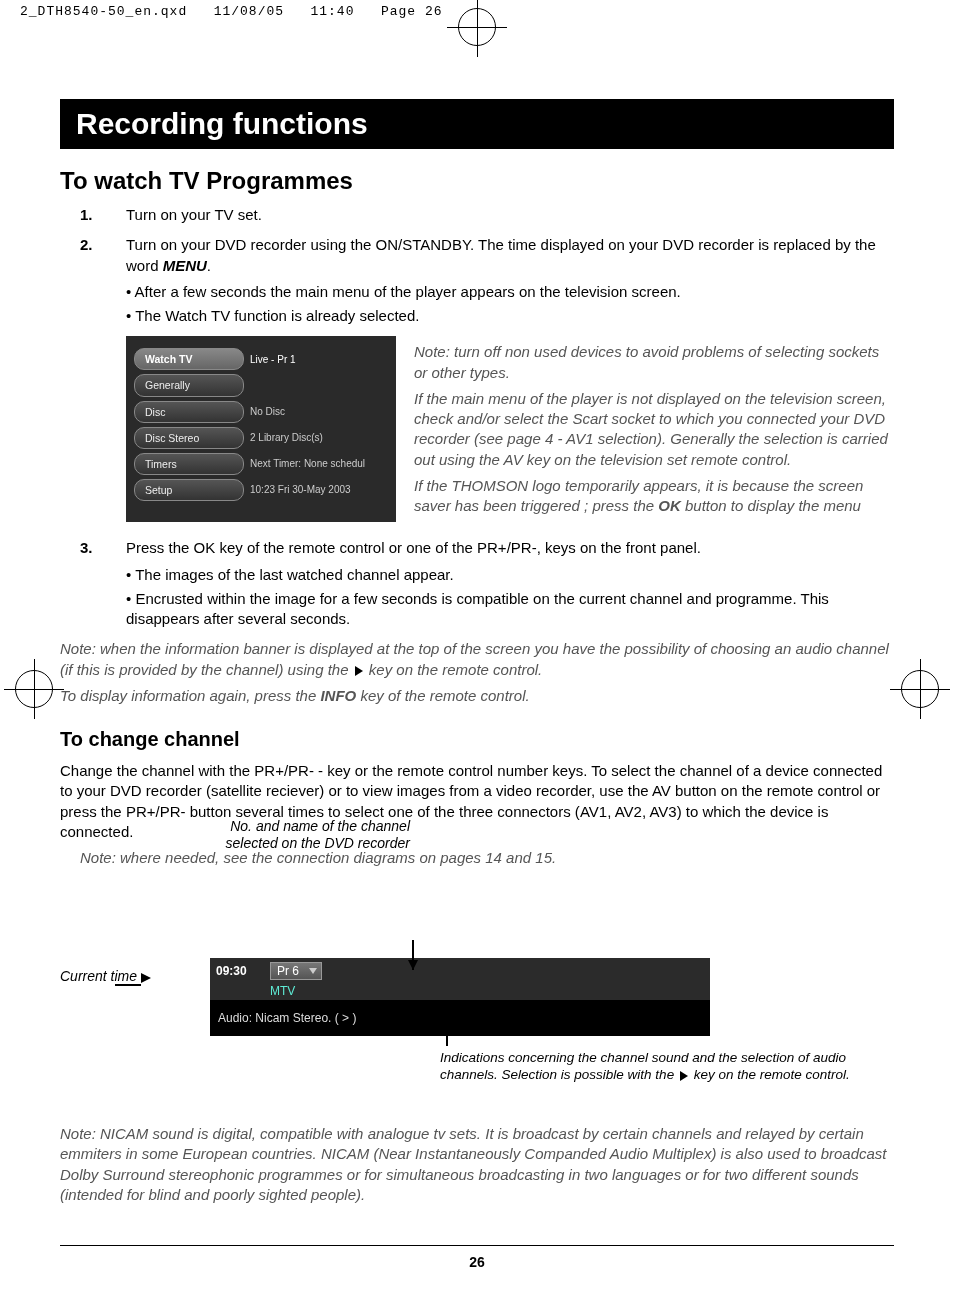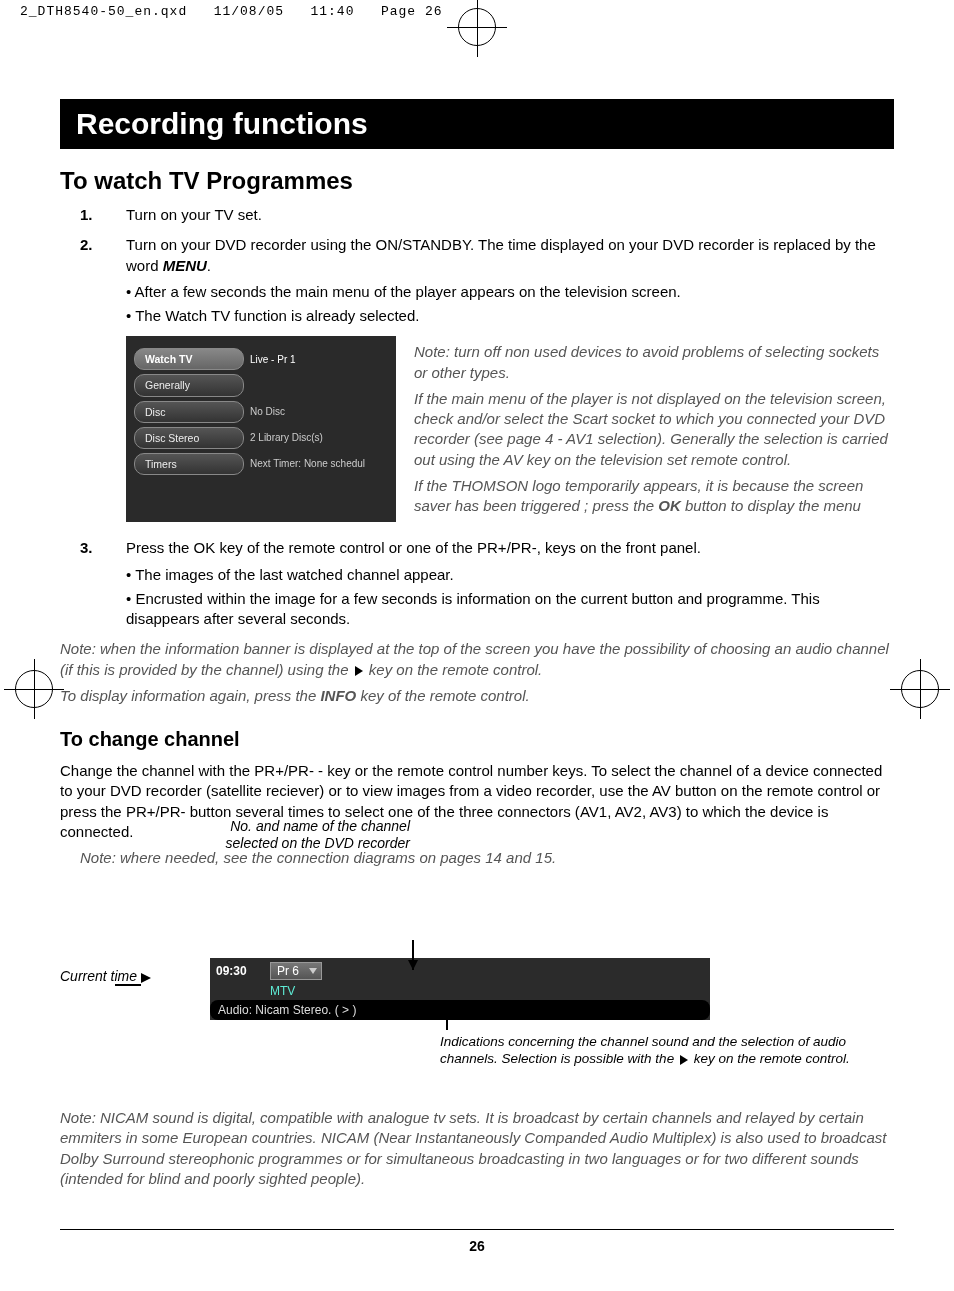--- a/index.html
+++ b/index.html
@@ -148,21 +148,21 @@
     padding:1px 22px 1px 6px;
     color:#fff;
     position:relative;
   }
   .banner-pr::after{
     content:"";position:absolute;right:4px;top:5px;width:0;height:0;
     border-left:4px solid transparent;border-right:4px solid transparent;border-top:6px solid #ccc;
   }
   .banner-name { padding: 0 6px 2px 60px; color:#5eead4;}
   .banner-audio{
-    background:#000;color:#ddd;padding:3px 8px;font-size:12px;border-radius:8px;
+    background:#000;color:#ddd;padding:11px 8px;font-size:12px;
   }
   .arrow-up-caption{
     margin-left: 380px;
     position: relative;
     font-style: italic;
     font-size: 13.5px;
     line-height:1.25;
     padding-top:4px;
   }
   .arrow-up-caption::before{
@@ -242,39 +242,43 @@
               <div class="menu-val">No Disc</div>
             </div>
           <div class="menu-line">
               <div class="menu-btn">Disc Stereo</div>
               <div class="menu-val">2 Library Disc(s)</div>
             </div>
           <div class="menu-line">
               <div class="menu-btn">Timers</div>
               <div class="menu-val">Next Timer: None schedul</div>
             </div>
+          <div class="menu-line">
+              <div class="menu-btn">Setup</div>
+              <div class="menu-val">10:23 Fri 30-May 2003</div>
+            </div>
         </div>
         <div class="menu-notes">
           <div class="note">Note: turn off non used devices to avoid problems of selecting sockets or other types.</div>
           <div class="note">If the main menu of the player is not displayed on the television screen, check and/or select the Scart socket to which you connected your DVD recorder (see page 4 - AV1 selection). Generally the selection is carried out using the AV key on the television set remote control.</div>
           <div class="note">
             <span>If the THOMSON logo temporarily appears, it is because the screen saver has been triggered ; press the </span><span class="bolditalic">OK</span><span> button to display the menu</span>
           </div>
         </div>
       </div>
     </li>
 
     <li>
       <span class="num">3.</span>
       <span>
         <span>Press the </span><span class="bold">OK</span><span> key of the remote control or one of the </span><span class="bold">PR+/PR-</span><span>, keys on the front panel.</span>
       </span>
       <ul class="bullets">
         <li>The images of the last watched channel appear.</li>
-        <li>Encrusted within the image for a few seconds is information on the current button and programme. This disappears after several seconds.</li>
+        <li>Encrusted within the image for a few seconds is compatible on the current channel and programme. This disappears after several seconds.</li>
       </ul>
     </li>
   </ol>
 
   <div class="note">
     <span>Note: when the information banner is displayed at the top of the screen you have the possibility of choosing an audio channel (if this is provided by the channel) using the </span><span class="tri"></span><span> key on the remote control.</span>
   </div>
   <div class="note">
     <span>To display information again, press the </span><span class="bolditalic">INFO</span><span> key of the remote control.</span>
   </div>

